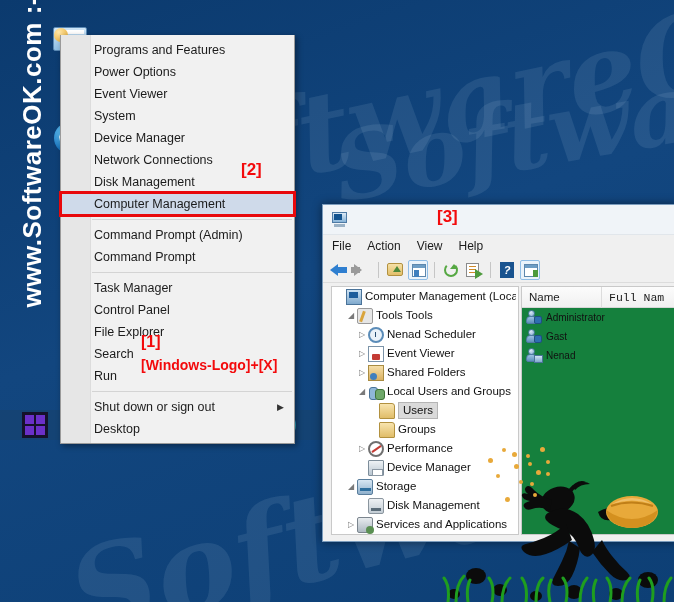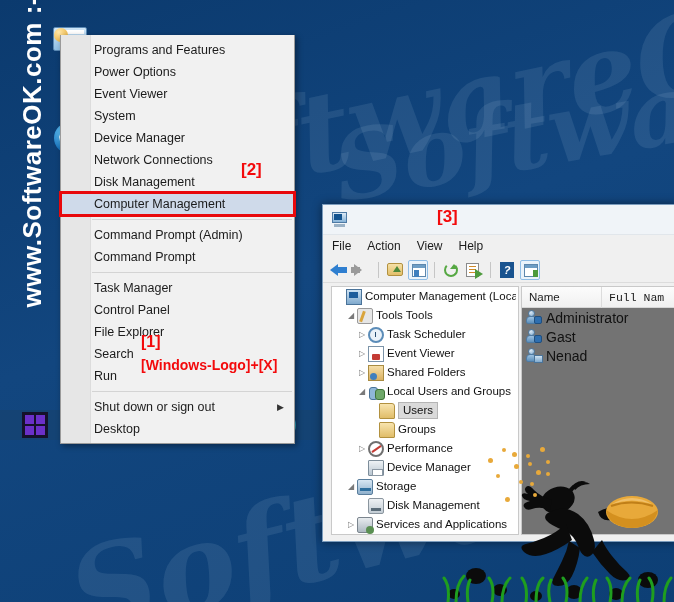--- a/index.html
+++ b/index.html
@@ -327,21 +327,21 @@
     position:absolute; left:0; top:79px; right:0; bottom:0;
     background:#f0f0f0; padding:2px;
   }
   #cm-tree {
     position:absolute; left:8px; top:2px; width:188px; bottom:6px;
     background:#fff; border:1px solid #c9c9c9;
     overflow:hidden;
   }
   #cm-list {
     position:absolute; left:198px; top:2px; right:2px; bottom:6px;
-    background:#737373; border:1px solid #c9c9c9;
+    background:#15803d; border:1px solid #c9c9c9;
     overflow:hidden;
   }
 
   .tnode {
     height:19px; line-height:19px; white-space:nowrap;
     display:flex; align-items:center; font-size:11.5px; color:#111;
     padding-right:2px;
   }
   .tnode .exp {
     width:12px; flex:0 0 12px; text-align:center; font-size:8px; color:#7a7a7a;
@@ -389,21 +389,21 @@
     height:21px; display:flex; align-items:center;
     background:linear-gradient(180deg,#fcfcfc,#f0f0f0);
     border-bottom:1px solid #d6d6d6;
     font-size:11.5px; color:#1b1b1b;
   }
   #list-head .col { padding-left:7px; height:21px; line-height:21px; }
   #list-head .col-name { width:80px; border-right:1px solid #dcdcdc; }
   #list-head .col-full { flex:1;font-family:Liberation Mono, monospace; }
   .lrow {
     height:19px; display:flex; align-items:center;
-    font-size:14px; padding-left:4px; color:#111;
+    font-size:10px; padding-left:4px; color:#111;
   }
   .lrow .uico { width:16px; height:15px; flex:0 0 16px; margin-right:4px; position:relative; }
   .uico .head { position:absolute; left:2px; top:0px; width:7px; height:7px; border-radius:50%;
      background:radial-gradient(circle at 35% 30%,#dbe9f5,#7ea8cd); border:1px solid #4f7ba3; }
   .uico .torso{ position:absolute; left:0px; top:6px; width:11px; height:8px; border-radius:4px 4px 2px 2px;
      background:linear-gradient(180deg,#9dc2e2,#5d8fba); border:1px solid #4f7ba3; }
   .uico .badge{ position:absolute; right:0px; bottom:1px; width:8px; height:8px; border-radius:2px;
      background:#2f6fb0; border:1px solid #1f4f80; }
   .uico .mon { position:absolute; right:-1px; bottom:0px; width:9px; height:8px;
      background:linear-gradient(180deg,#cfe3f3,#7fa9cd); border:1px solid #4a7399; }
@@ -554,21 +554,21 @@
           <span class="tlabel">Computer Management (Local</span>
         </div>
         <div class="tnode" style="padding-left: 13px;">
           <span class="exp">◢</span>
           <span class="tico ti-tools"></span>
           <span class="tlabel">Tools Tools</span>
         </div>
         <div class="tnode" style="padding-left: 24px;">
           <span class="exp">▷</span>
           <span class="tico ti-clock"></span>
-          <span class="tlabel">Task Scheduler</span>
+          <span class="tlabel">Nenad Scheduler</span>
         </div>
         <div class="tnode" style="padding-left: 24px;">
           <span class="exp">▷</span>
           <span class="tico ti-evt"></span>
           <span class="tlabel">Event Viewer</span>
         </div>
         <div class="tnode" style="padding-left: 24px;">
           <span class="exp">▷</span>
           <span class="tico ti-shared"></span>
           <span class="tlabel">Shared Folders</span>

